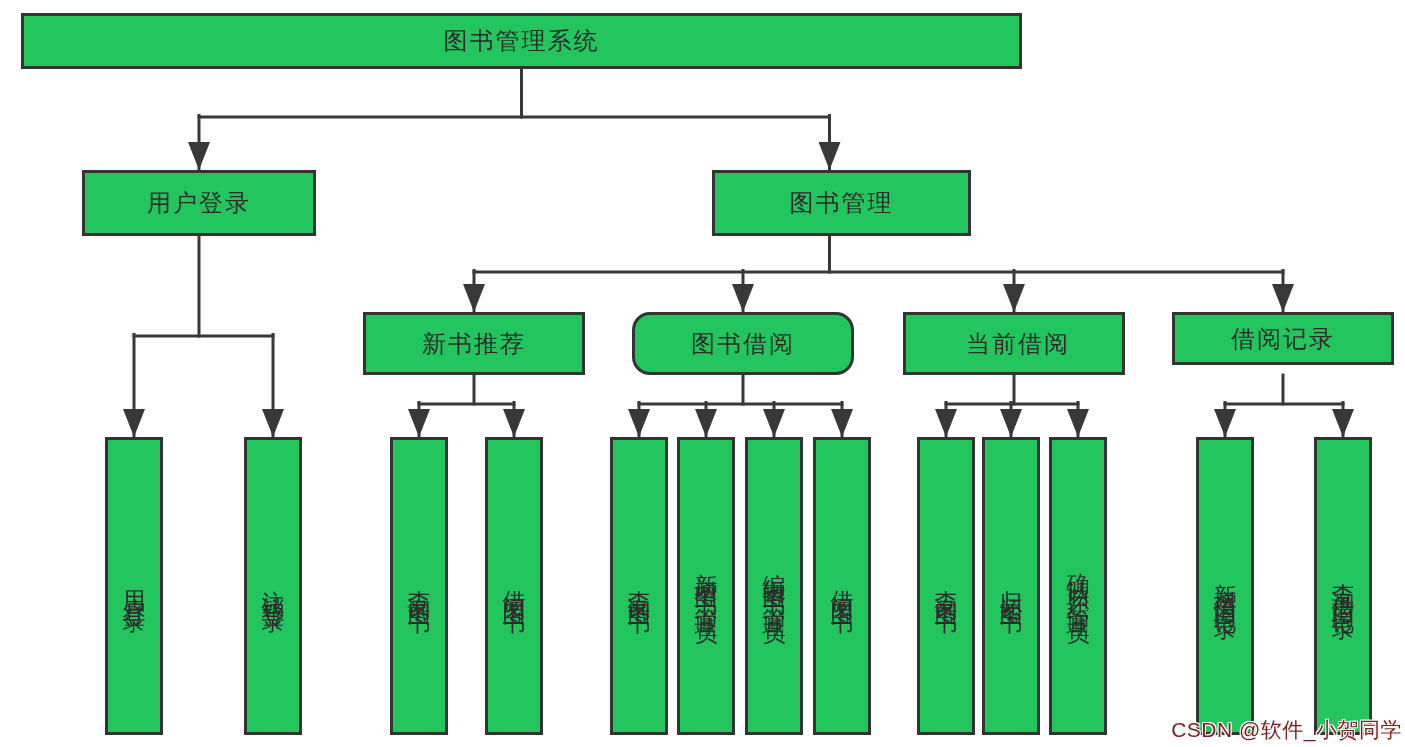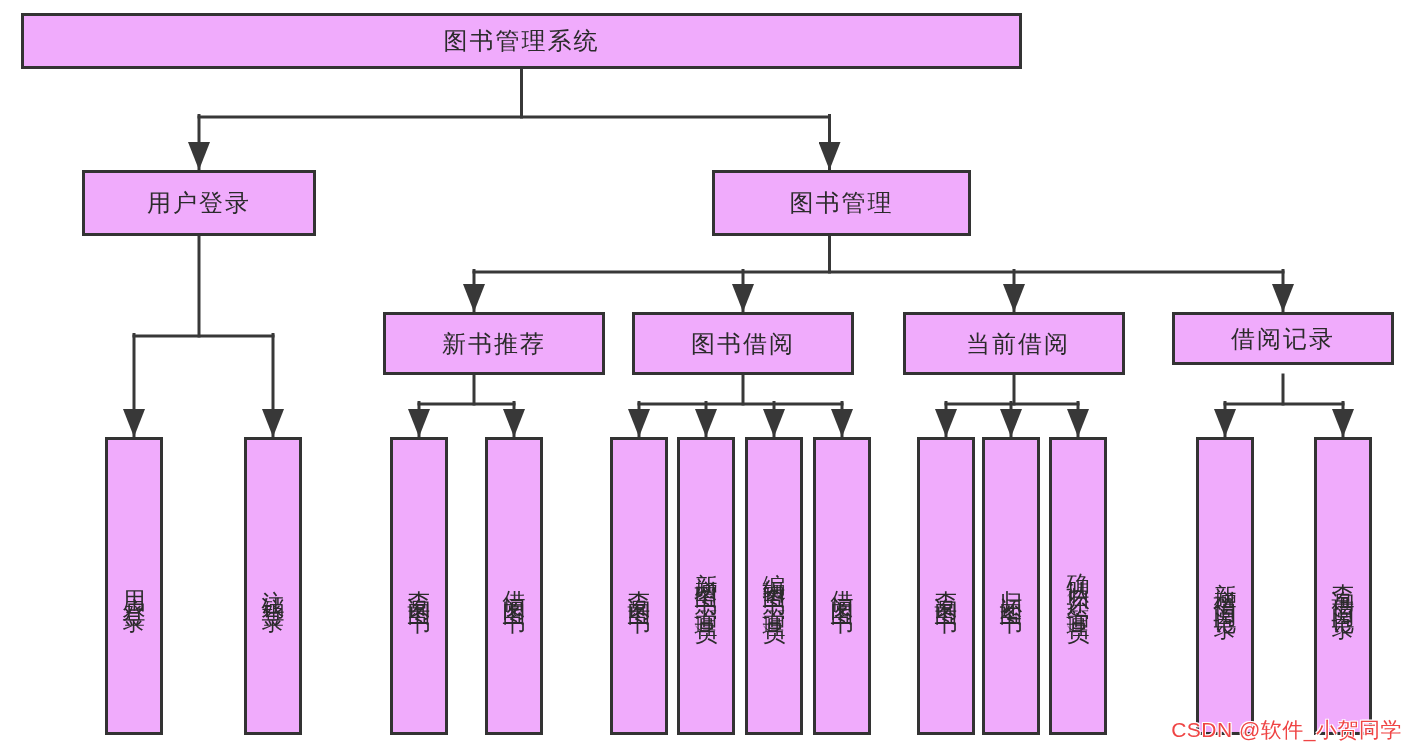--- a/index.html
+++ b/index.html
@@ -14,21 +14,21 @@
   svg.connectors {
     position: absolute;
     left: 0; top: 0;
     width: 1405px; height: 747px;
     z-index: 0;
   }
   .box {
     position: absolute;
     box-sizing: border-box;
     border: 3px solid #333333;
-    background: #f0abfc;
+    background: #22c55e;
     color: #2b2b2b;
     display: flex;
     align-items: center;
     justify-content: center;
     z-index: 1;
   }
   .hbox {
     font-size: 24px;
     letter-spacing: 2px;
     white-space: nowrap;
@@ -39,22 +39,22 @@
     font-size: 23px;
     letter-spacing: 7px;
     line-height: 1;
   }
   
   #b-root  { left: 21px;   top: 13px;  width: 1001px; height: 56px; }
   
   #b-login { left: 82px;   top: 170px; width: 234px;  height: 66px; }
   #b-mgmt  { left: 712px;  top: 170px; width: 259px;  height: 66px; }
   
-  #b-l3-1  { left: 363px;  top: 312px; width: 222px;  height: 63px; margin-left: 20px; }
-  #b-l3-2  { left: 632px;  top: 312px; width: 222px;  height: 63px; }
+  #b-l3-1  { left: 363px;  top: 312px; width: 222px;  height: 63px; }
+  #b-l3-2  { left: 632px;  top: 312px; width: 222px;  height: 63px; border-radius: 18px; }
   #b-l3-3  { left: 903px;  top: 312px; width: 222px;  height: 63px; padding-left: 8px; }
   #b-l3-4  { left: 1172px; top: 312px; width: 222px;  height: 53px; }
   
   .leaf { top: 437px; width: 58px; height: 298px; }
   #b-v1  { left: 105px; }
   #b-v2  { left: 244px; }
   #b-v3  { left: 390px; }
   #b-v4  { left: 485px; }
   #b-v5  { left: 610px; }
   #b-v6  { left: 677px; }
@@ -63,21 +63,21 @@
   #b-v9  { left: 917px; }
   #b-v10 { left: 982px; }
   #b-v11 { left: 1049px; }
   #b-v12 { left: 1196px; }
   #b-v13 { left: 1314px; }
   .watermark {
     position: absolute;
     right: 3px;
     top: 716px;
     z-index: 5;
-    color: #ef4444;
+    color: #7f1d1d;
     font-size: 21px;
     letter-spacing: 0.5px;
     white-space: nowrap;
     text-shadow: 1px 1px 0 #ffffff, -1px -1px 0 #ffffff, 1px -1px 0 #ffffff, -1px 1px 0 #ffffff;
   }
 </style>
 </head>
 <body>
 
 <div id="canvas">

